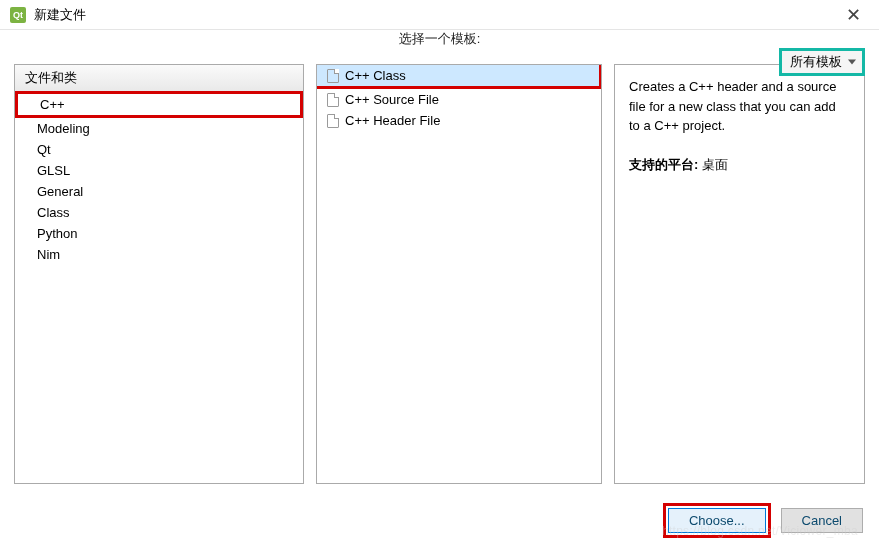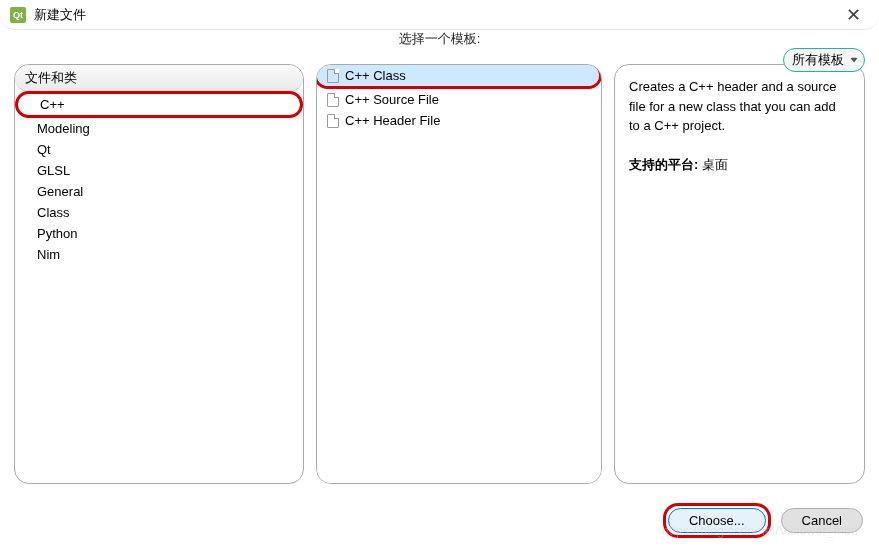--- a/index.html
+++ b/index.html
@@ -1,24 +1,24 @@
 <!DOCTYPE html>
 <html><head>
 <meta charset="utf-8">
 <style>
-* { margin: 0; padding: 0; box-sizing: border-box; font-family: "Microsoft YaHei", "Segoe UI", Arial, sans-serif; font-size: 13px; border-radius: 15px; }
+* { margin: 0; padding: 0; box-sizing: border-box; font-family: "Microsoft YaHei", "Segoe UI", Arial, sans-serif; font-size: 13px; }
 body { width: 879px; height: 550px; background: #fff; overflow: hidden; }
 
 .title-bar { height: 30px; display: flex; align-items: center; padding: 0 10px; border-bottom: 1px solid #e5e5e5; }
 .app-icon { width: 16px; height: 16px; background: #7cb342; border-radius: 2px; margin-right: 8px; display: inline-flex; align-items: center; justify-content: center; color: #fff; font-size: 9px; font-weight: bold; }
 .close-btn { margin-left: auto; font-size: 18px; color: #444; cursor: pointer; padding: 2px 8px; font-family: Arial; }
 
 .topbar { height: 34px; display: flex; align-items: center; padding: 0 14px; flex-direction: column; }
 .prompt { color: #222; }
-.filter-select { margin-left: auto; border: 1px solid #14b8a6; padding: 2px 20px 2px 8px; position: relative; background: #f5f5f5; cursor: pointer; }
+.filter-select { margin-left: auto; border: 3px solid #14b8a6; padding: 2px 20px 2px 8px; position: relative; background: #f5f5f5; cursor: pointer; }
 .filter-select .caret { position: absolute; right: 6px; top: 50%; transform: translateY(-50%); width: 0; height: 0; border-left: 4px solid transparent; border-right: 4px solid transparent; border-top: 5px solid #555; }
 
 .columns { display: flex; height: 430px; padding: 0 14px 10px 14px; gap: 12px; }
 .col { border: 1px solid #aaa; background: #fff; overflow: auto; }
 .col-cat { width: 290px; }
 .col-tpl { width: 286px; }
 .col-desc { flex: 1; padding: 12px 14px; font-family: "Courier New", monospace; line-height: 1.5; }
 
 .list-header { padding: 4px 10px; background: linear-gradient(#fafafa, #e9e9e9); border-bottom: 1px solid #d0d0d0; font-weight: normal; }
 .list-item { padding: 3px 22px; cursor: pointer; display: flex; align-items: center; gap: 6px; }
@@ -28,21 +28,21 @@
 .hl-red { border: 3px solid #d40000; outline-offset: -2px; position: relative; }
 .hl-cat { margin: -1px 0 0 0; padding-right: 6px; }
 .hl-tpl-wrap { border: 3px solid #d40000; margin: -3px -1px 0 -3px; }
 
 .file-icon { width: 12px; height: 14px; border: 1px solid #9a9a9a; border-radius: 1px; position: relative; display: inline-block; flex-shrink: 0; }
 .file-icon::before { content: ""; position: absolute; top: -1px; right: -1px; width: 4px; height: 4px; border-left: 1px solid #9a9a9a; border-bottom: 1px solid #9a9a9a; background: #fff; }
 
 .desc-strong { font-weight: bold; }
 
 .button-row { position: absolute; bottom: 12px; right: 16px; display: flex; align-items: center; gap: 10px; }
-.btn { border: 1px solid #adadad; background: #e1e1e1; padding: 4px 20px; cursor: pointer; color: #000000; }
+.btn { border: 1px solid #adadad; background: #e1e1e1; padding: 4px 20px; cursor: pointer; color: #0c4a6e; }
 .btn.highlighted-blue { background: #e5f1fb; border-color: #0078d7; }
 .hl-red-btn { border: 3px solid #d40000; padding: 2px; }
 
 .watermark { position: absolute; bottom: 12px; right: 21px; color: #ccc; opacity: .35; font-size: 12px; pointer-events: none; letter-spacing: .3px; }
 </style>
 </head>
 <body>
 
 <div class="title-bar">
   <span class="app-icon">Qt</span>

